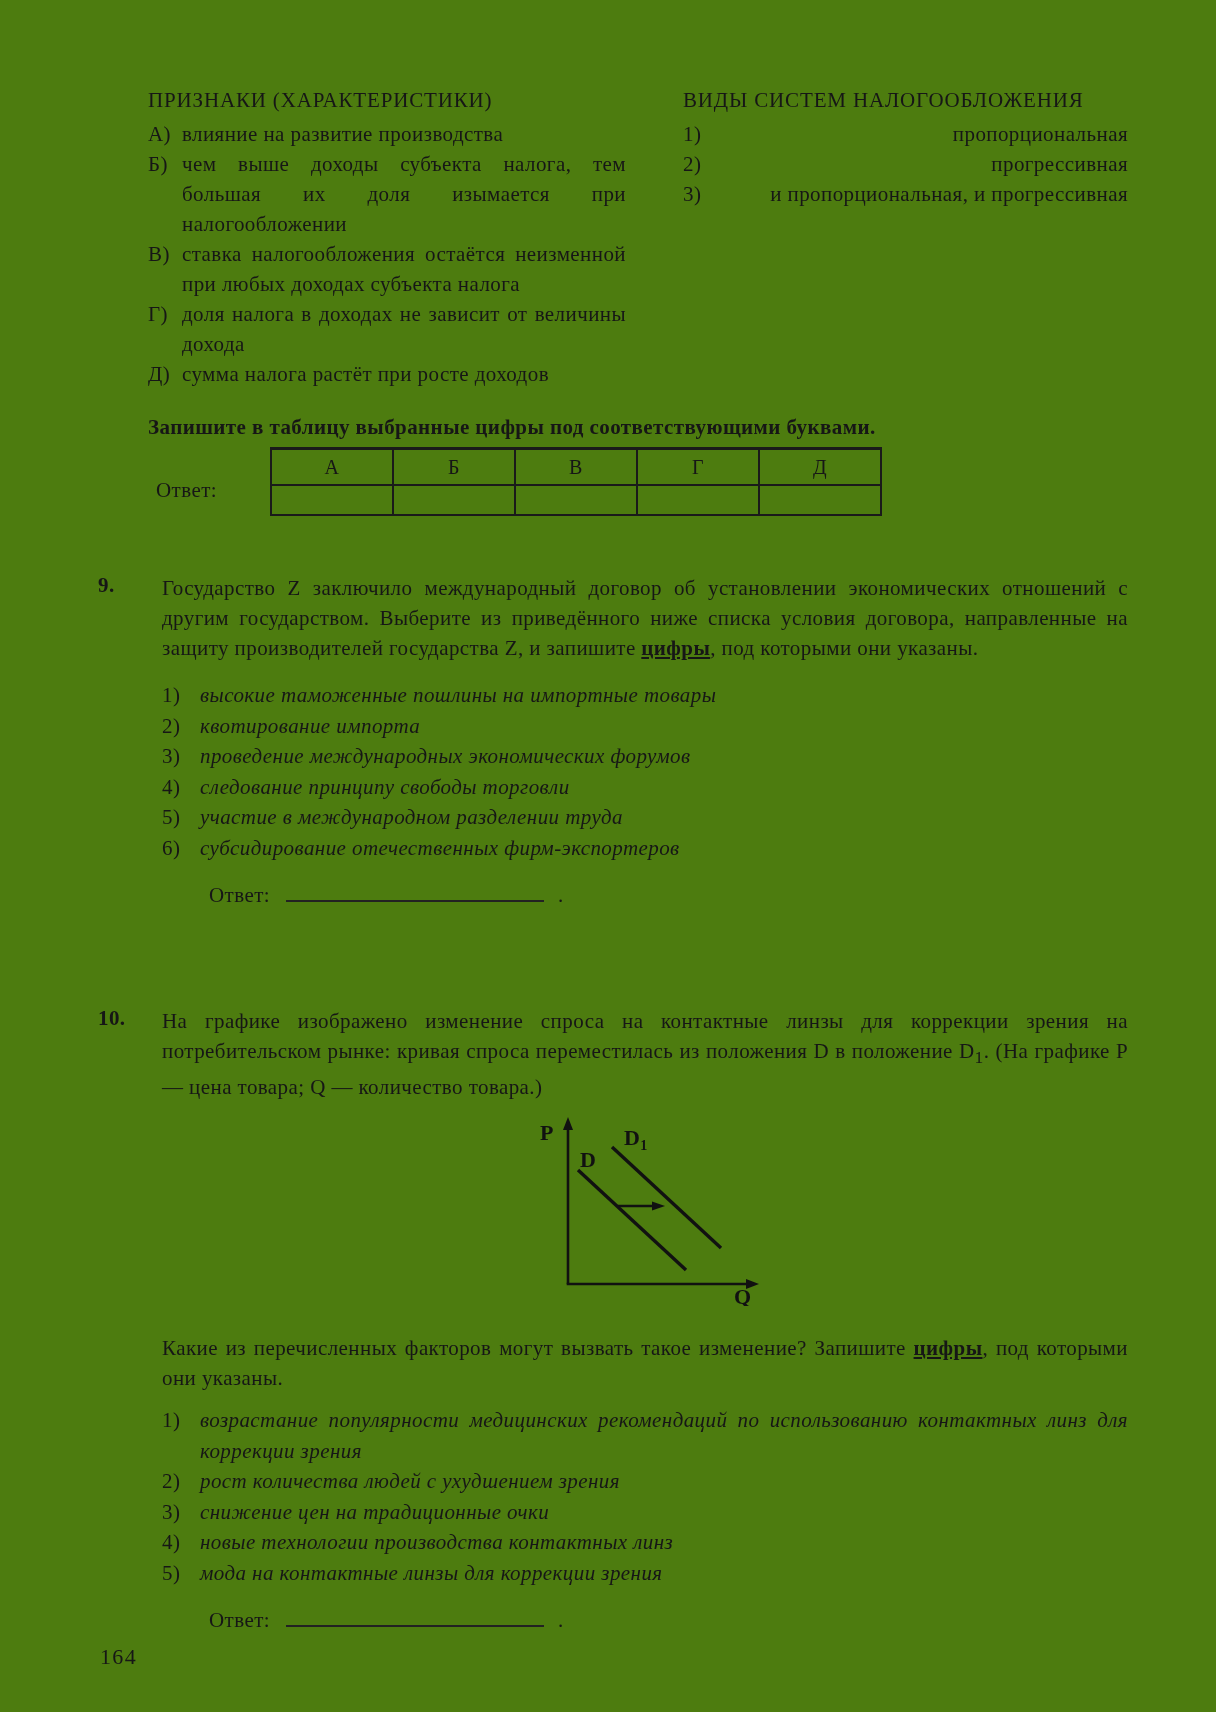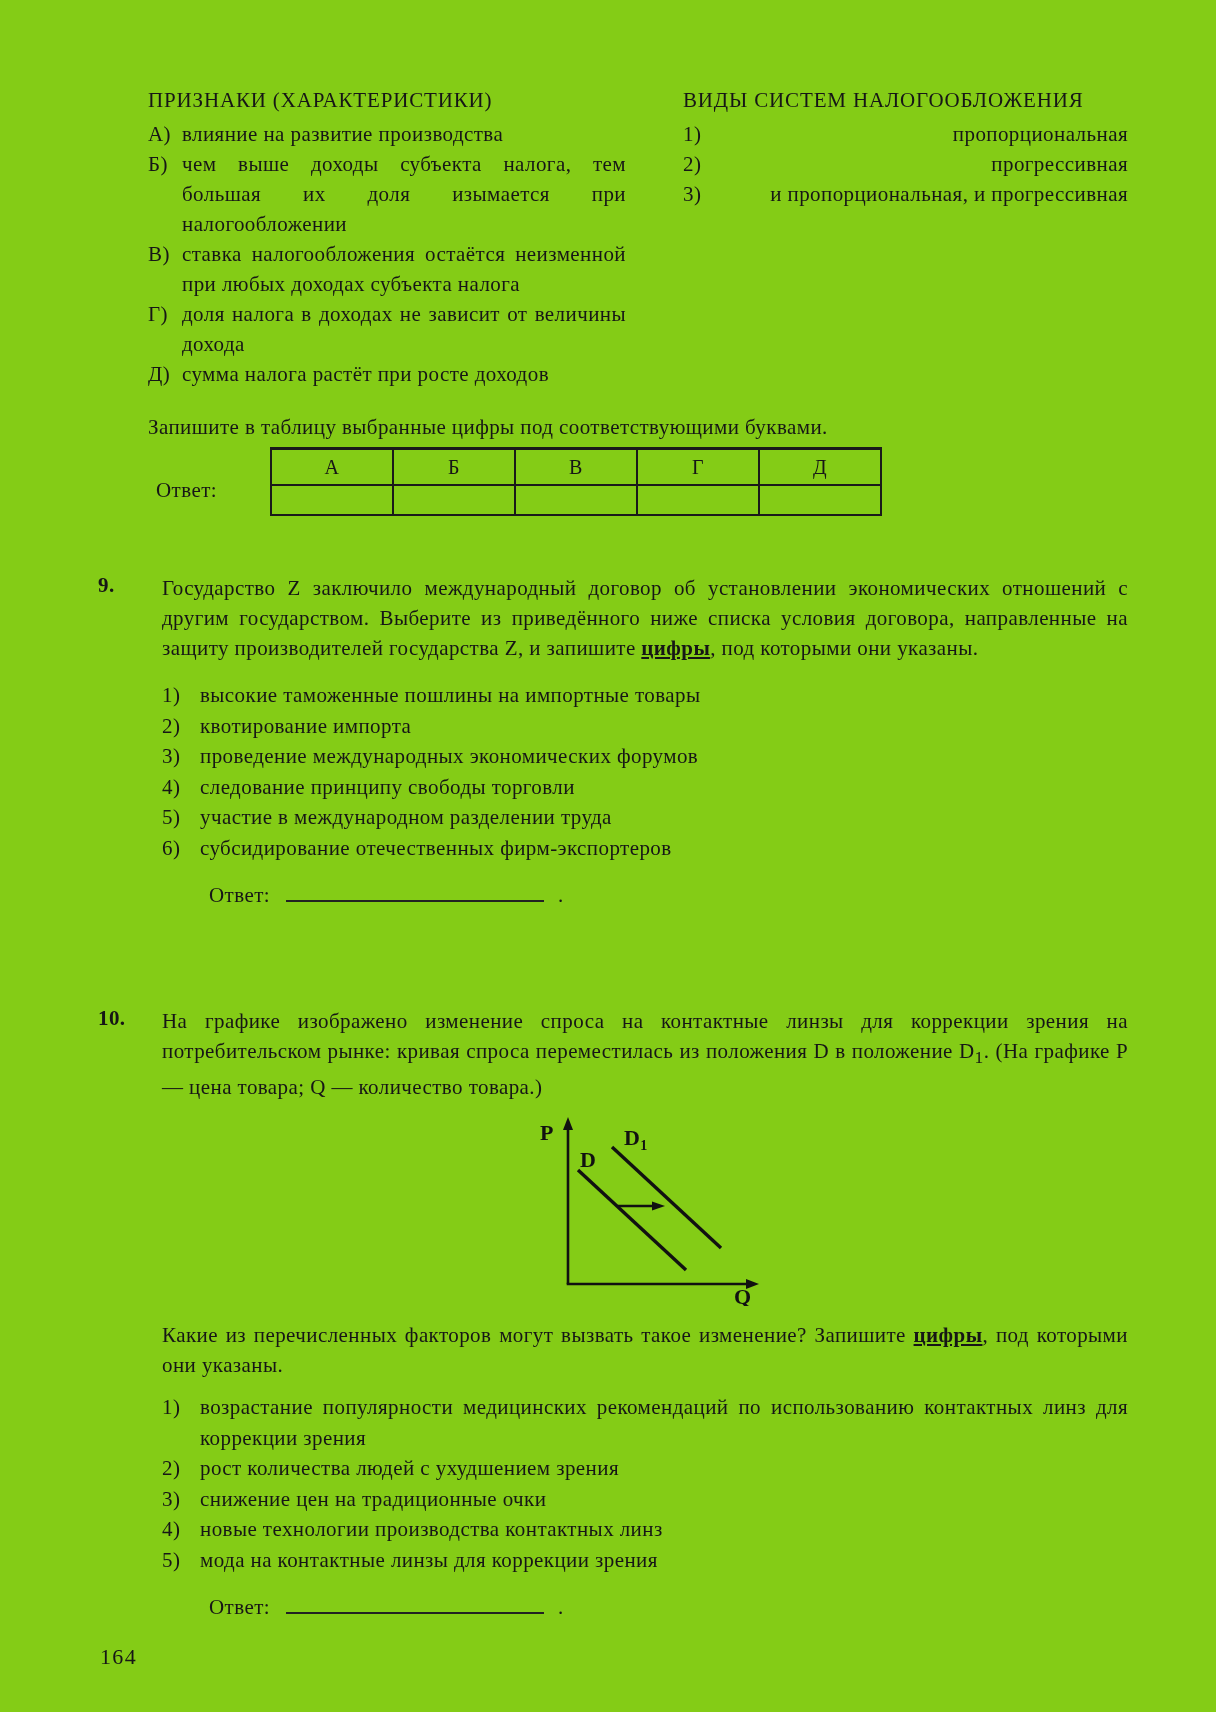--- a/index.html
+++ b/index.html
@@ -1,66 +1,66 @@
 <!DOCTYPE html>
 <html lang="ru"><head>
 <meta charset="utf-8">
 <style>
   html,body { margin:0; padding:0; background:#e8e8e8; }
   .page {
     position:relative; width:1216px; height:1712px; margin:0 auto;
-    background:#84cc16; color:#161616;
+    background:#4d7c0f; color:#161616;
     font-family:"Liberation Serif","DejaVu Serif",serif;
     font-size:21px; letter-spacing:0.02em;
   }
   .sec { position:absolute; }
 
   
   .sec-matching { left:148px; top:85px; width:980px; display:flex; }
   .col-left  { width:478px; }
   .col-right { width:445px; margin-left:57px; }
   .col-header { line-height:30px; margin-bottom:4px; letter-spacing:0.04em; }
   .m-item { display:flex; line-height:30px; }
   .m-item .lbl { flex:none; width:34px; }
   .col-right .m-item .lbl { width:36px; }
   .m-item .txt { flex:1; text-align:justify; }
   .col-right .m-item .txt { text-align:right; }
 
-  .sec-instruction { left:148px; top:412px; width:980px; line-height:30px; }
+  .sec-instruction { left:148px; top:412px; width:980px; line-height:30px;font-weight:bold; }
 
   
   .sec-table { left:148px; top:447px; width:980px; height:70px; }
   .ans-label { position:absolute; left:8px; top:31px; }
   .ans-table { position:absolute; left:122px; top:0; border-collapse:collapse;
                border:2px solid #1a1a1a; border-top:3px solid #1a1a1a; }
   .ans-table td { border:2px solid #1a1a1a; width:120px; text-align:center; padding:0; }
   .ans-table .hrow td { height:34px; font-size:20px; }
   .ans-table .vrow td { height:28px; }
 
   
   .sec-q9  { left:162px; top:573px;  width:966px; }
   .sec-q10 { left:162px; top:1006px;  width:966px; }
   .qnum { position:absolute; left:-64px; top:0; font-weight:700; }
   .para { margin:0; text-align:justify; line-height:30px; }
   .em-u { font-weight:700; text-decoration:underline; }
   .opts { margin-top:17px; }
   .opt { display:flex; line-height:30.5px; }
   .opt .lbl { flex:none; width:38px; }
-  .opt .txt { flex:1; text-align:justify; }
+  .opt .txt { flex:1; text-align:justify;font-style:italic; }
   .ans-line { margin-top:16px; line-height:30px; white-space:nowrap;margin-left:47px; }
   .rule { display:inline-block; width:258px; height:1em;
           border-bottom:2.5px solid #222; margin:0 14px 0 16px; }
 
   
   .graph-wrap { margin:12px 0 0 338px; width:270px; height:192px; }
   .graph-wrap svg { display:block; }
   .gtxt { font-family:"Liberation Serif","DejaVu Serif",serif; font-weight:700;
           font-size:22px; fill:#111; }
 
-  .q10-question { margin-top:14px; }
+  .q10-question { margin-top:27px; }
   .sec-q10 .opts { margin-top:12px; }
 
   .page-number { position:absolute; left:100px; top:1644px;
                  font-size:22px; letter-spacing:0.06em; }
 </style>
 </head>
 <body>
 
 <div class="page">
 

